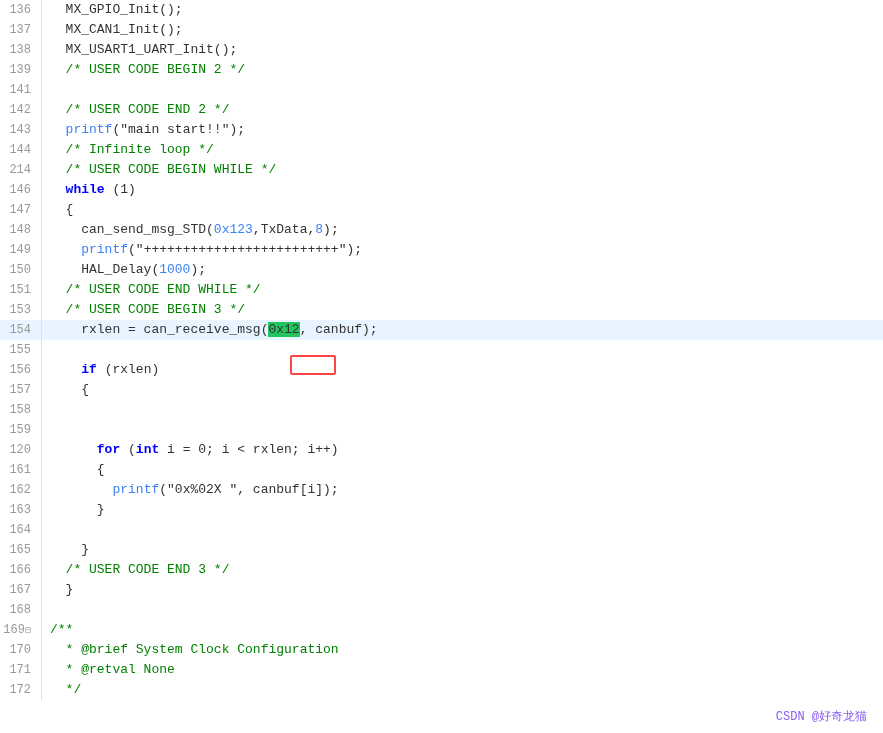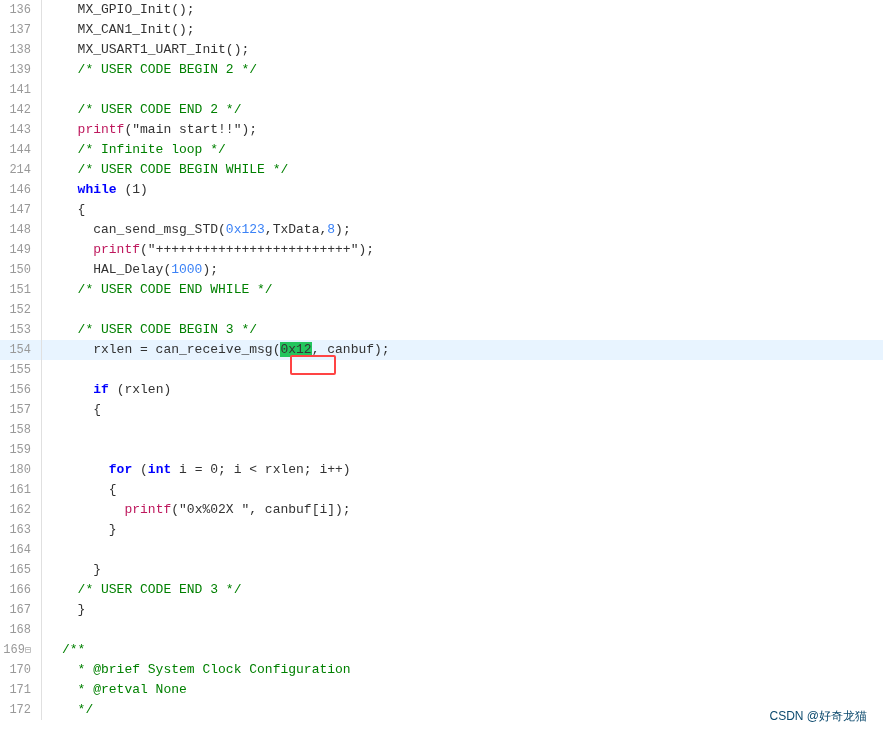--- a/index.html
+++ b/index.html
@@ -34,50 +34,50 @@
     .line-number {
       display: inline-block;
       width: 42px;
       min-width: 42px;
       color: #999;
       text-align: right;
       padding-right: 10px;
       user-select: none;
       font-size: 12px;
       border-right: 1px solid #e0e0e0;
-      margin-right: 16px;
+      margin-right: 4px;
     }
     .code-content {
       flex: 1;
       padding-left: 4px;
     }
     
     .kw { color: #0000ff; font-weight: bold; } 
     .comment { color: #008000; } 
-    .fn { color: #be185d; } 
+    .fn { color: #3b82f6; } 
     .num { color: #3b82f6; }
 
     .highlight-box {
       position: absolute;
       border: 2px solid #ff4444;
       border-radius: 2px;
       pointer-events: none;
       z-index: 10;
     }
 
     .selected-text {
       background-color: #22c55e;
     }
 
     .watermark {
       position: absolute;
       bottom: 8px;
       right: 16px;
-      color: #0c4a6e;
-      font-family: Liberation Sans, sans-serif;
+      color: #8b5cf6;
+      font-family: Liberation Mono, monospace;
       font-size: 12px;
     }
 
     .fold-indicator {
       color: #aaa;
       font-size: 10px;
     }
   </style>
 </head>
 <body>
@@ -92,29 +92,28 @@
       <div class="code-line"><span class="line-number">142</span><span class="code-content"><span class="comment">  /* USER CODE END 2 */</span></span></div>
       <div class="code-line"><span class="line-number">143</span><span class="code-content">  <span class="fn">printf</span>("main start!!");</span></div>
       <div class="code-line"><span class="line-number">144</span><span class="code-content"><span class="comment">  /* Infinite loop */</span></span></div>
       <div class="code-line"><span class="line-number">214</span><span class="code-content"><span class="comment">  /* USER CODE BEGIN WHILE */</span></span></div>
       <div class="code-line"><span class="line-number">146</span><span class="code-content">  <span class="kw">while</span> (1)</span></div>
       <div class="code-line"><span class="line-number">147</span><span class="code-content">  {</span></div>
       <div class="code-line"><span class="line-number">148</span><span class="code-content">    can_send_msg_STD(<span class="num">0x123</span>,TxData,<span class="num">8</span>);</span></div>
       <div class="code-line"><span class="line-number">149</span><span class="code-content">    <span class="fn">printf</span>("+++++++++++++++++++++++++");</span></div>
       <div class="code-line"><span class="line-number">150</span><span class="code-content">    HAL_Delay(<span class="num">1000</span>);</span></div>
       <div class="code-line"><span class="line-number">151</span><span class="code-content"><span class="comment">  /* USER CODE END WHILE */</span></span></div>
-      <div class="code-line"><span class="line-number">152</span><span class="code-content"></span></div>
       <div class="code-line"><span class="line-number">153</span><span class="code-content"><span class="comment">  /* USER CODE BEGIN 3 */</span></span></div>
       <div class="code-line highlighted"><span class="line-number">154</span><span class="code-content">    rxlen = can_receive_msg(<span class="selected-text">0x12</span>, canbuf);</span></div>
       <div class="code-line"><span class="line-number">155</span><span class="code-content"></span></div>
       <div class="code-line"><span class="line-number">156</span><span class="code-content">    <span class="kw">if</span> (rxlen)</span></div>
       <div class="code-line"><span class="line-number">157</span><span class="code-content">    {</span></div>
       <div class="code-line"><span class="line-number">158</span><span class="code-content"></span></div>
       <div class="code-line"><span class="line-number">159</span><span class="code-content"></span></div>
-      <div class="code-line"><span class="line-number">180</span><span class="code-content">      <span class="kw">for</span> (<span class="kw">int</span> i = 0; i &lt; rxlen; i++)</span></div>
+      <div class="code-line"><span class="line-number">120</span><span class="code-content">      <span class="kw">for</span> (<span class="kw">int</span> i = 0; i &lt; rxlen; i++)</span></div>
       <div class="code-line"><span class="line-number">161</span><span class="code-content">      {</span></div>
       <div class="code-line"><span class="line-number">162</span><span class="code-content">        <span class="fn">printf</span>("0x%02X ", canbuf[i]);</span></div>
       <div class="code-line"><span class="line-number">163</span><span class="code-content">      }</span></div>
       <div class="code-line"><span class="line-number">164</span><span class="code-content"></span></div>
       <div class="code-line"><span class="line-number">165</span><span class="code-content">    }</span></div>
       <div class="code-line"><span class="line-number">166</span><span class="code-content"><span class="comment">  /* USER CODE END 3 */</span></span></div>
       <div class="code-line"><span class="line-number">167</span><span class="code-content">  }</span></div>
       <div class="code-line"><span class="line-number">168</span><span class="code-content"></span></div>
       <div class="code-line"><span class="line-number">169<span class="fold-indicator">⊟</span></span><span class="code-content"><span class="comment">/**</span></span></div>
       <div class="code-line"><span class="line-number">170</span><span class="code-content"><span class="comment">  * @brief System Clock Configuration</span></span></div>

